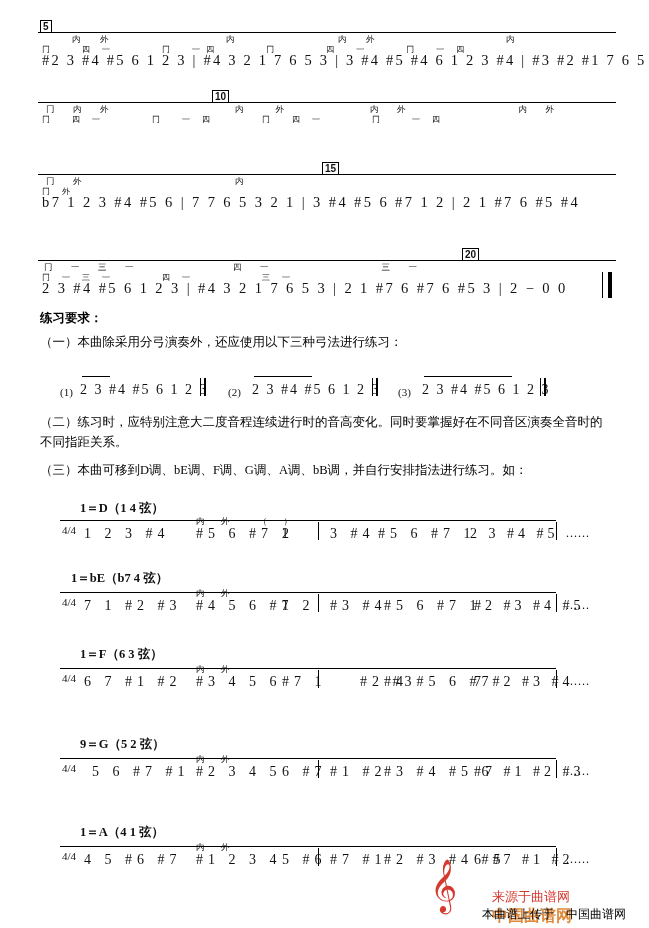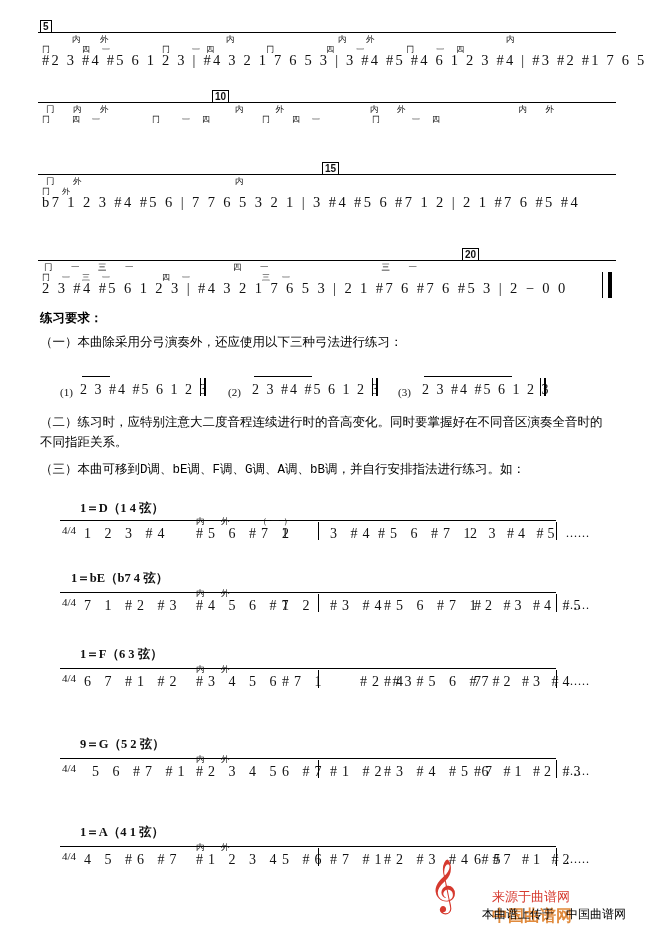--- a/index.html
+++ b/index.html
@@ -142,21 +142,21 @@
   <div class="linebar" style="left:372px;top:378px;width:1px;height:18px;"></div>
   <div class="linebar" style="left:376px;top:378px;width:2px;height:18px;"></div>
 
   <div class="exrow" style="left:398px;top:386px;font-size:11px;">(3)</div>
   <div class="exrow" style="left:422px;top:382px;font-size:14px;letter-spacing:2px;">2 3 #4 #5 6 1 2 3</div>
   <div class="linebar" style="left:424px;top:376px;width:88px;height:1px;"></div>
   <div class="linebar" style="left:540px;top:378px;width:1px;height:18px;"></div>
   <div class="linebar" style="left:544px;top:378px;width:2px;height:18px;"></div>
 
   <div class="para" style="left:40px;top:412px;width:572px;">（二）练习时，应特别注意大二度音程连续进行时的音高变化。同时要掌握好在不同音区演奏全音时的不同指距关系。</div>
-  <div class="para" style="left:40px;top:460px;width:572px;font-family:Liberation Mono, monospace;">（三）本曲可移到D调、bE调、F调、G调、A调、bB调，并自行安排指法进行练习。如：</div>
+  <div class="para" style="left:40px;top:460px;width:572px;">（三）本曲可移到D调、bE调、F调、G调、A调、bB调，并自行安排指法进行练习。如：</div>
 
   <div class="keylabel" style="left:80px;top:500px;">1＝D（1 4 弦）</div>
   <div class="linebar" style="left:60px;top:520px;width:496px;height:1px;"></div>
   <div class="marks" style="left:196px;top:516px;font-size:8.5px;letter-spacing:4px;">内　外　　（一）</div>
   <div class="exrow" style="left:62px;top:524px;font-size:11px;">4/4</div>
   <div class="exrow" style="left:84px;top:526px;letter-spacing:5px;">1 2   3 #4</div>
   <div class="exrow" style="left:196px;top:526px;letter-spacing:5px;">#5 6 #7 1</div>
   <div class="exrow" style="left:282px;top:526px;letter-spacing:5px;">2</div>
   <div class="linebar" style="left:318px;top:522px;width:1px;height:18px;"></div>
   <div class="exrow" style="left:330px;top:526px;letter-spacing:5px;">3 #4</div>

